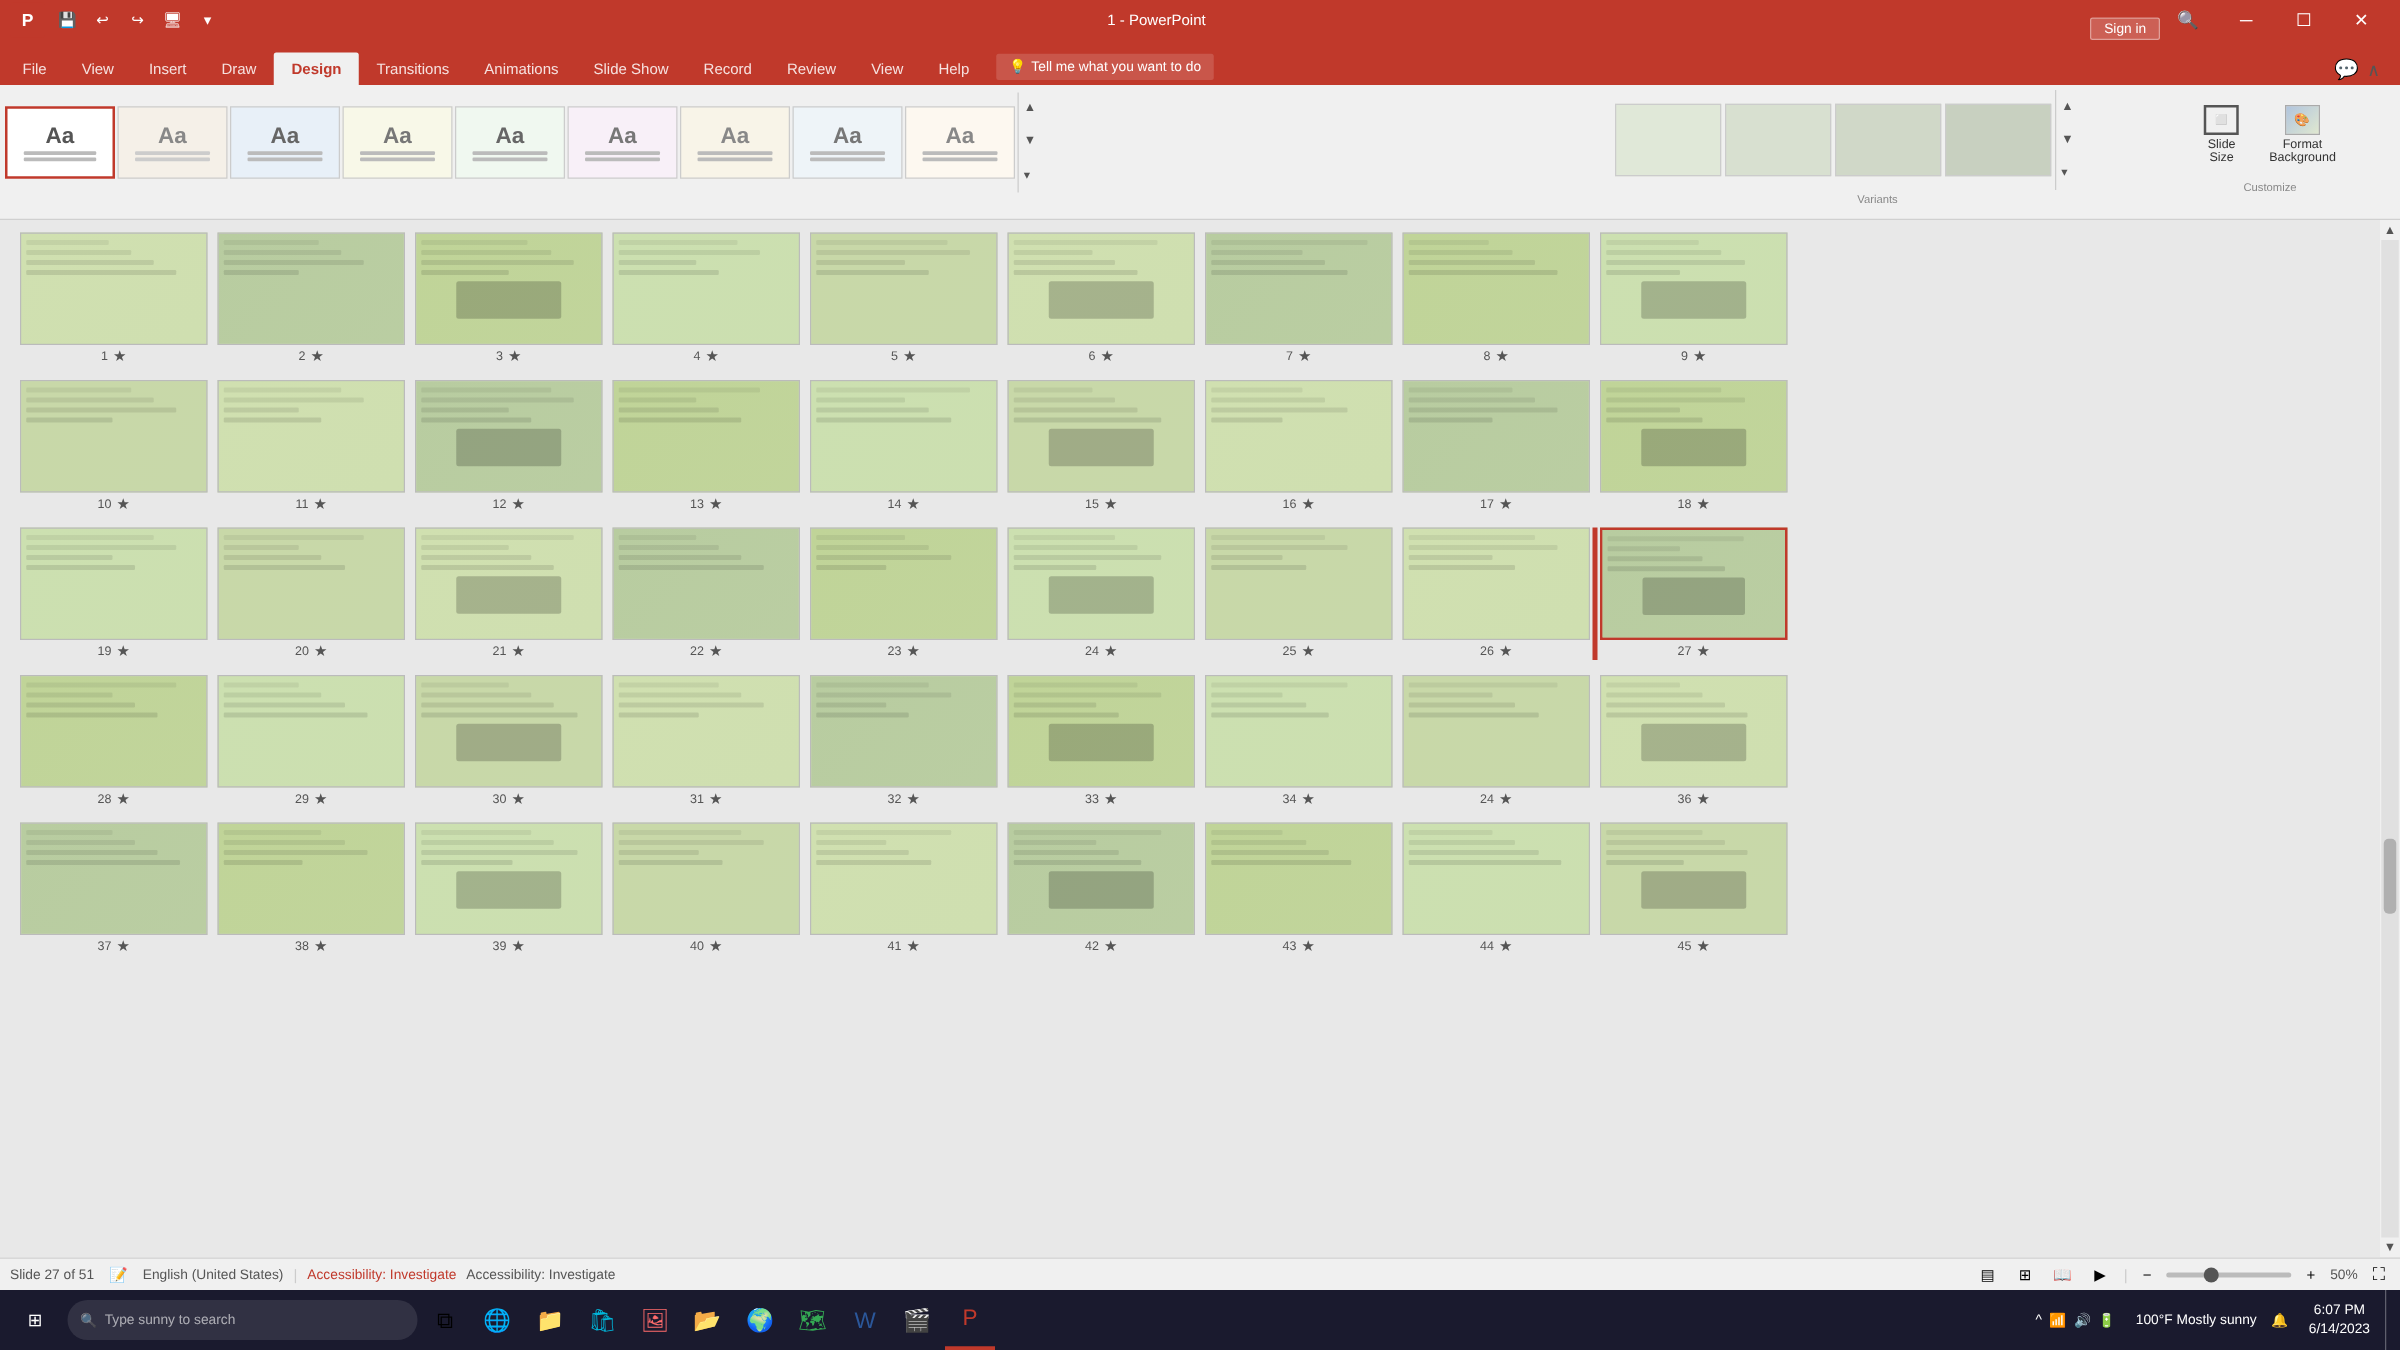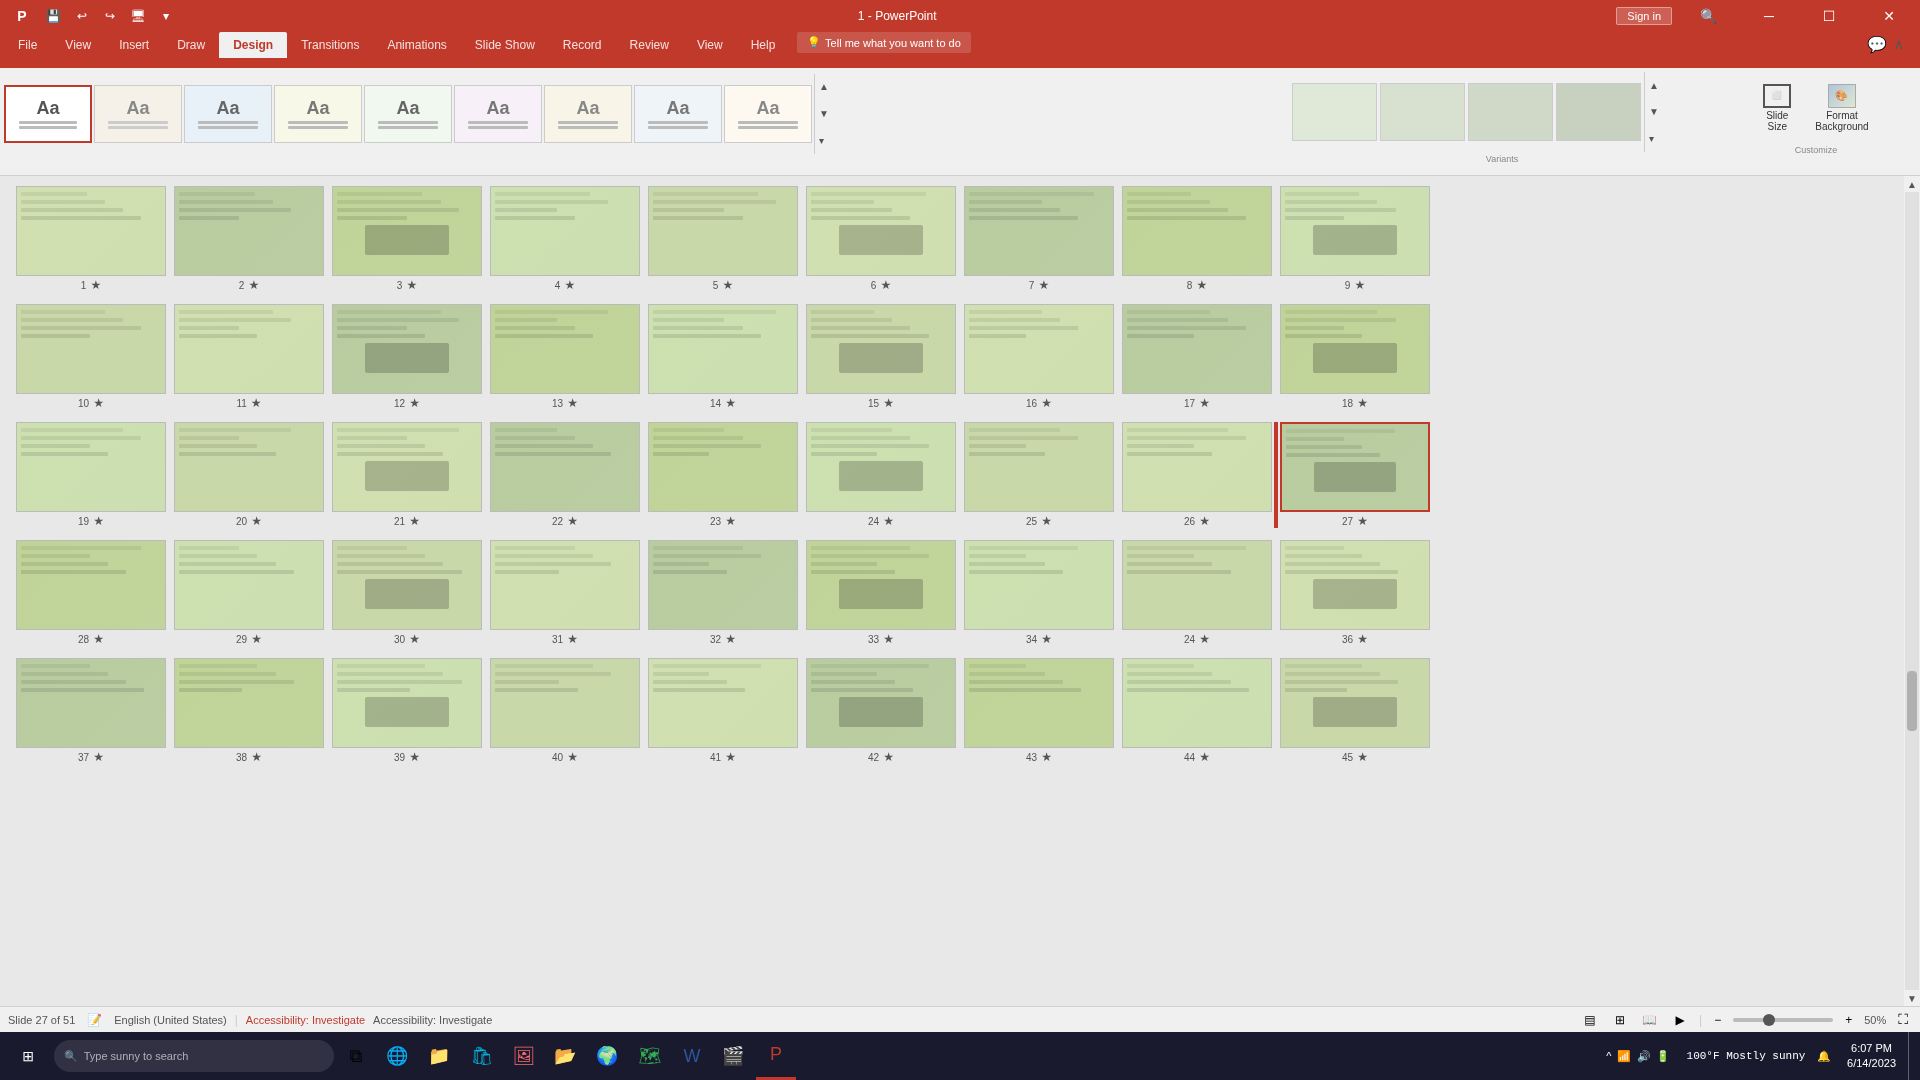--- a/index.html
+++ b/index.html
@@ -11,32 +11,32 @@
       background: #c0392b;
       display: flex;
       align-items: center;
       justify-content: space-between;
       padding: 0 8px;
       color: white;
       flex-shrink: 0;
     }
     .title-bar-left { display: flex; align-items: center; gap: 6px; }
     .title-bar-center { font-size: 12px; color: white; }
-    .title-bar-right { display: flex; align-items: center; gap: 14px; }
+    .title-bar-right { display: flex; align-items: flex-end; gap: 0; }
     .title-btn { width: 46px; height: 32px; display: flex; align-items: center; justify-content: center; cursor: pointer; font-size: 14px; }
     .quick-access { display: flex; align-items: center; gap: 4px; }
     .qa-btn { width: 24px; height: 24px; display: flex; align-items: center; justify-content: center; cursor: pointer; color: white; font-size: 12px; border-radius: 2px; }
     .sign-in-btn { background: rgba(255,255,255,0.2); border: 1px solid rgba(255,255,255,0.4); color: white; padding: 2px 10px; border-radius: 2px; cursor: pointer; font-size: 11px; }
 
     
     .ribbon-tabs {
       height: 36px;
       background: #c0392b;
       display: flex;
-      align-items: flex-start;
+      align-items: flex-end;
       padding: 0 4px;
       flex-shrink: 0;
     }
     .ribbon-tab {
       padding: 6px 14px;
       font-size: 12px;
       color: rgba(255,255,255,0.85);
       cursor: pointer;
       border-radius: 2px 2px 0 0;
     }
@@ -1128,21 +1128,21 @@
   <div class="taskbar-icon" style="color:#2b579a;">W</div>
   <div class="taskbar-icon" style="color:#555;">🎬</div>
   <div class="taskbar-icon" style="color:#c0392b; border-bottom: 3px solid #c0392b;">P</div>
   <div class="taskbar-right">
     <div class="sys-tray">
       <div style="cursor:pointer; color:white;">^</div>
       <div style="cursor:pointer;">📶</div>
       <div style="cursor:pointer;">🔊</div>
       <div style="cursor:pointer;">🔋</div>
     </div>
-    <div style="display:flex; align-items:center; gap:8px; color:white; font-size:11px; padding:0 4px;font-family:Liberation Mono, monospace;">
+    <div style="display:flex; align-items:center; gap:8px; color:white; font-size:11px; padding:0 4px;">
       <span style="cursor:pointer;">100°F  Mostly sunny</span>
     </div>
     <div style="cursor:pointer; padding:4px;">🔔</div>
     <div class="time-area">
       <div>6:07 PM</div>
       <div>6/14/2023</div>
     </div>
     <div style="width:8px; height:48px; border-left:1px solid rgba(255,255,255,0.3); cursor:pointer;"></div>
   </div>
 </div>

